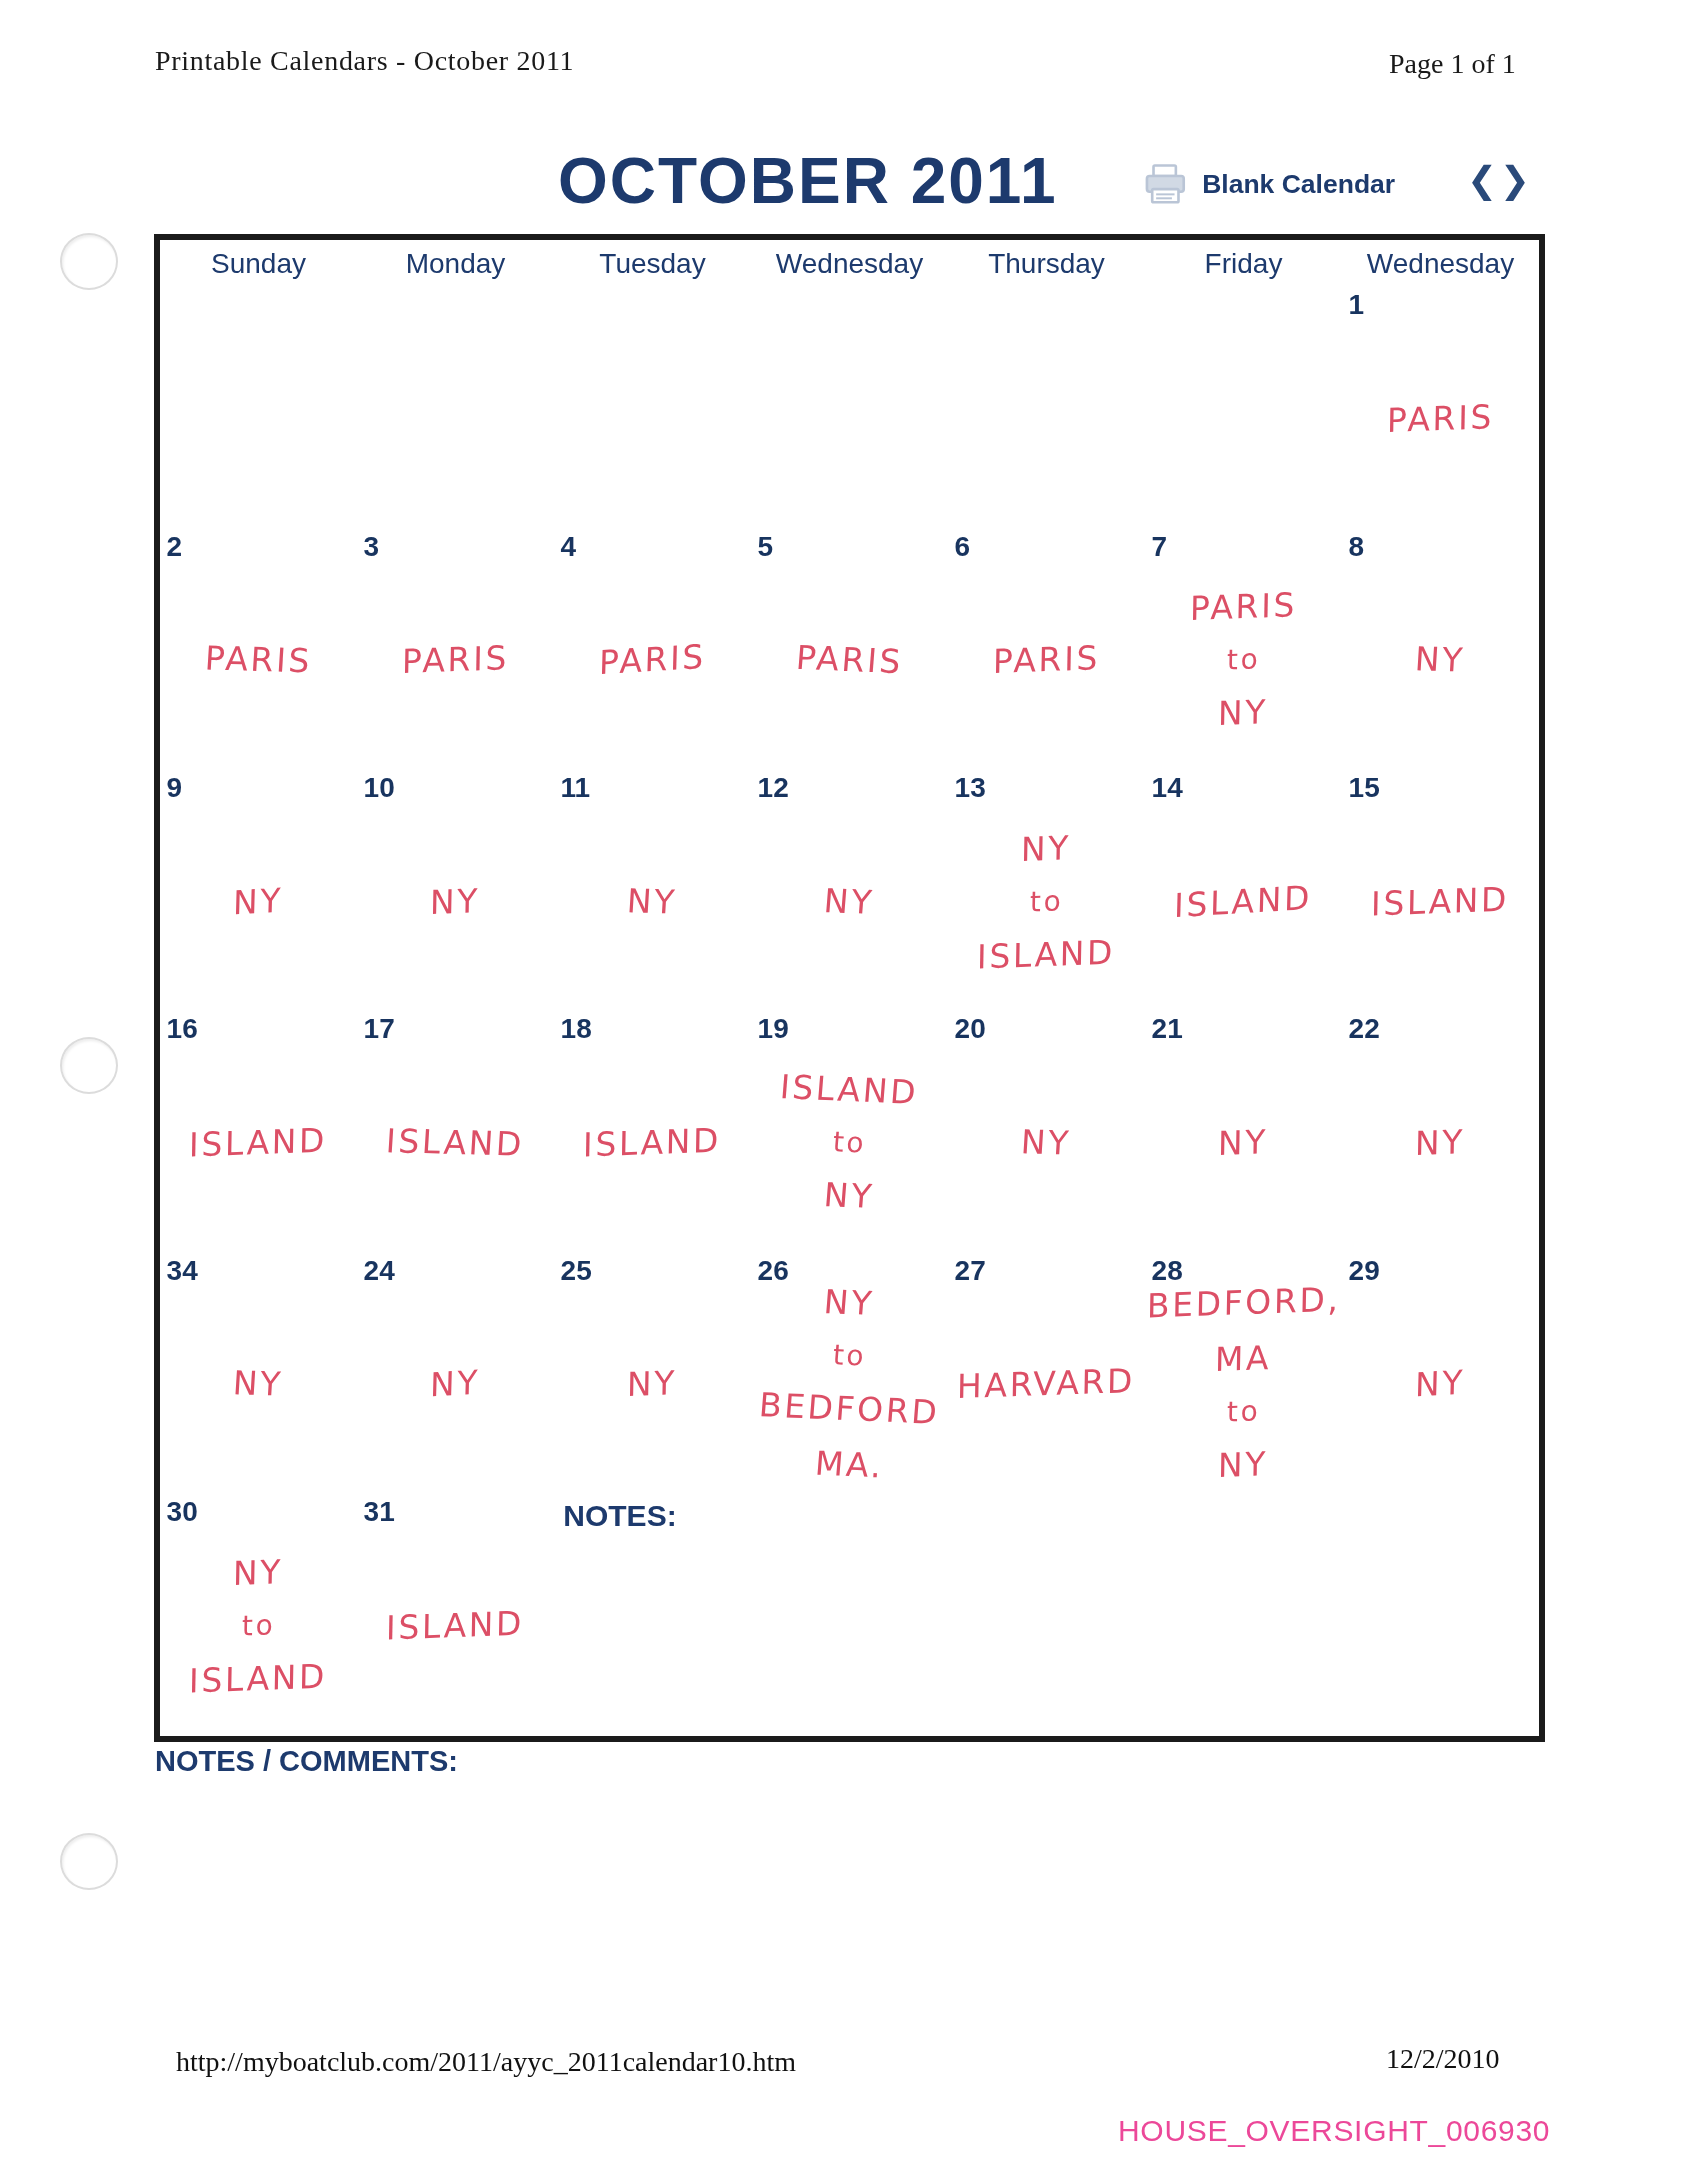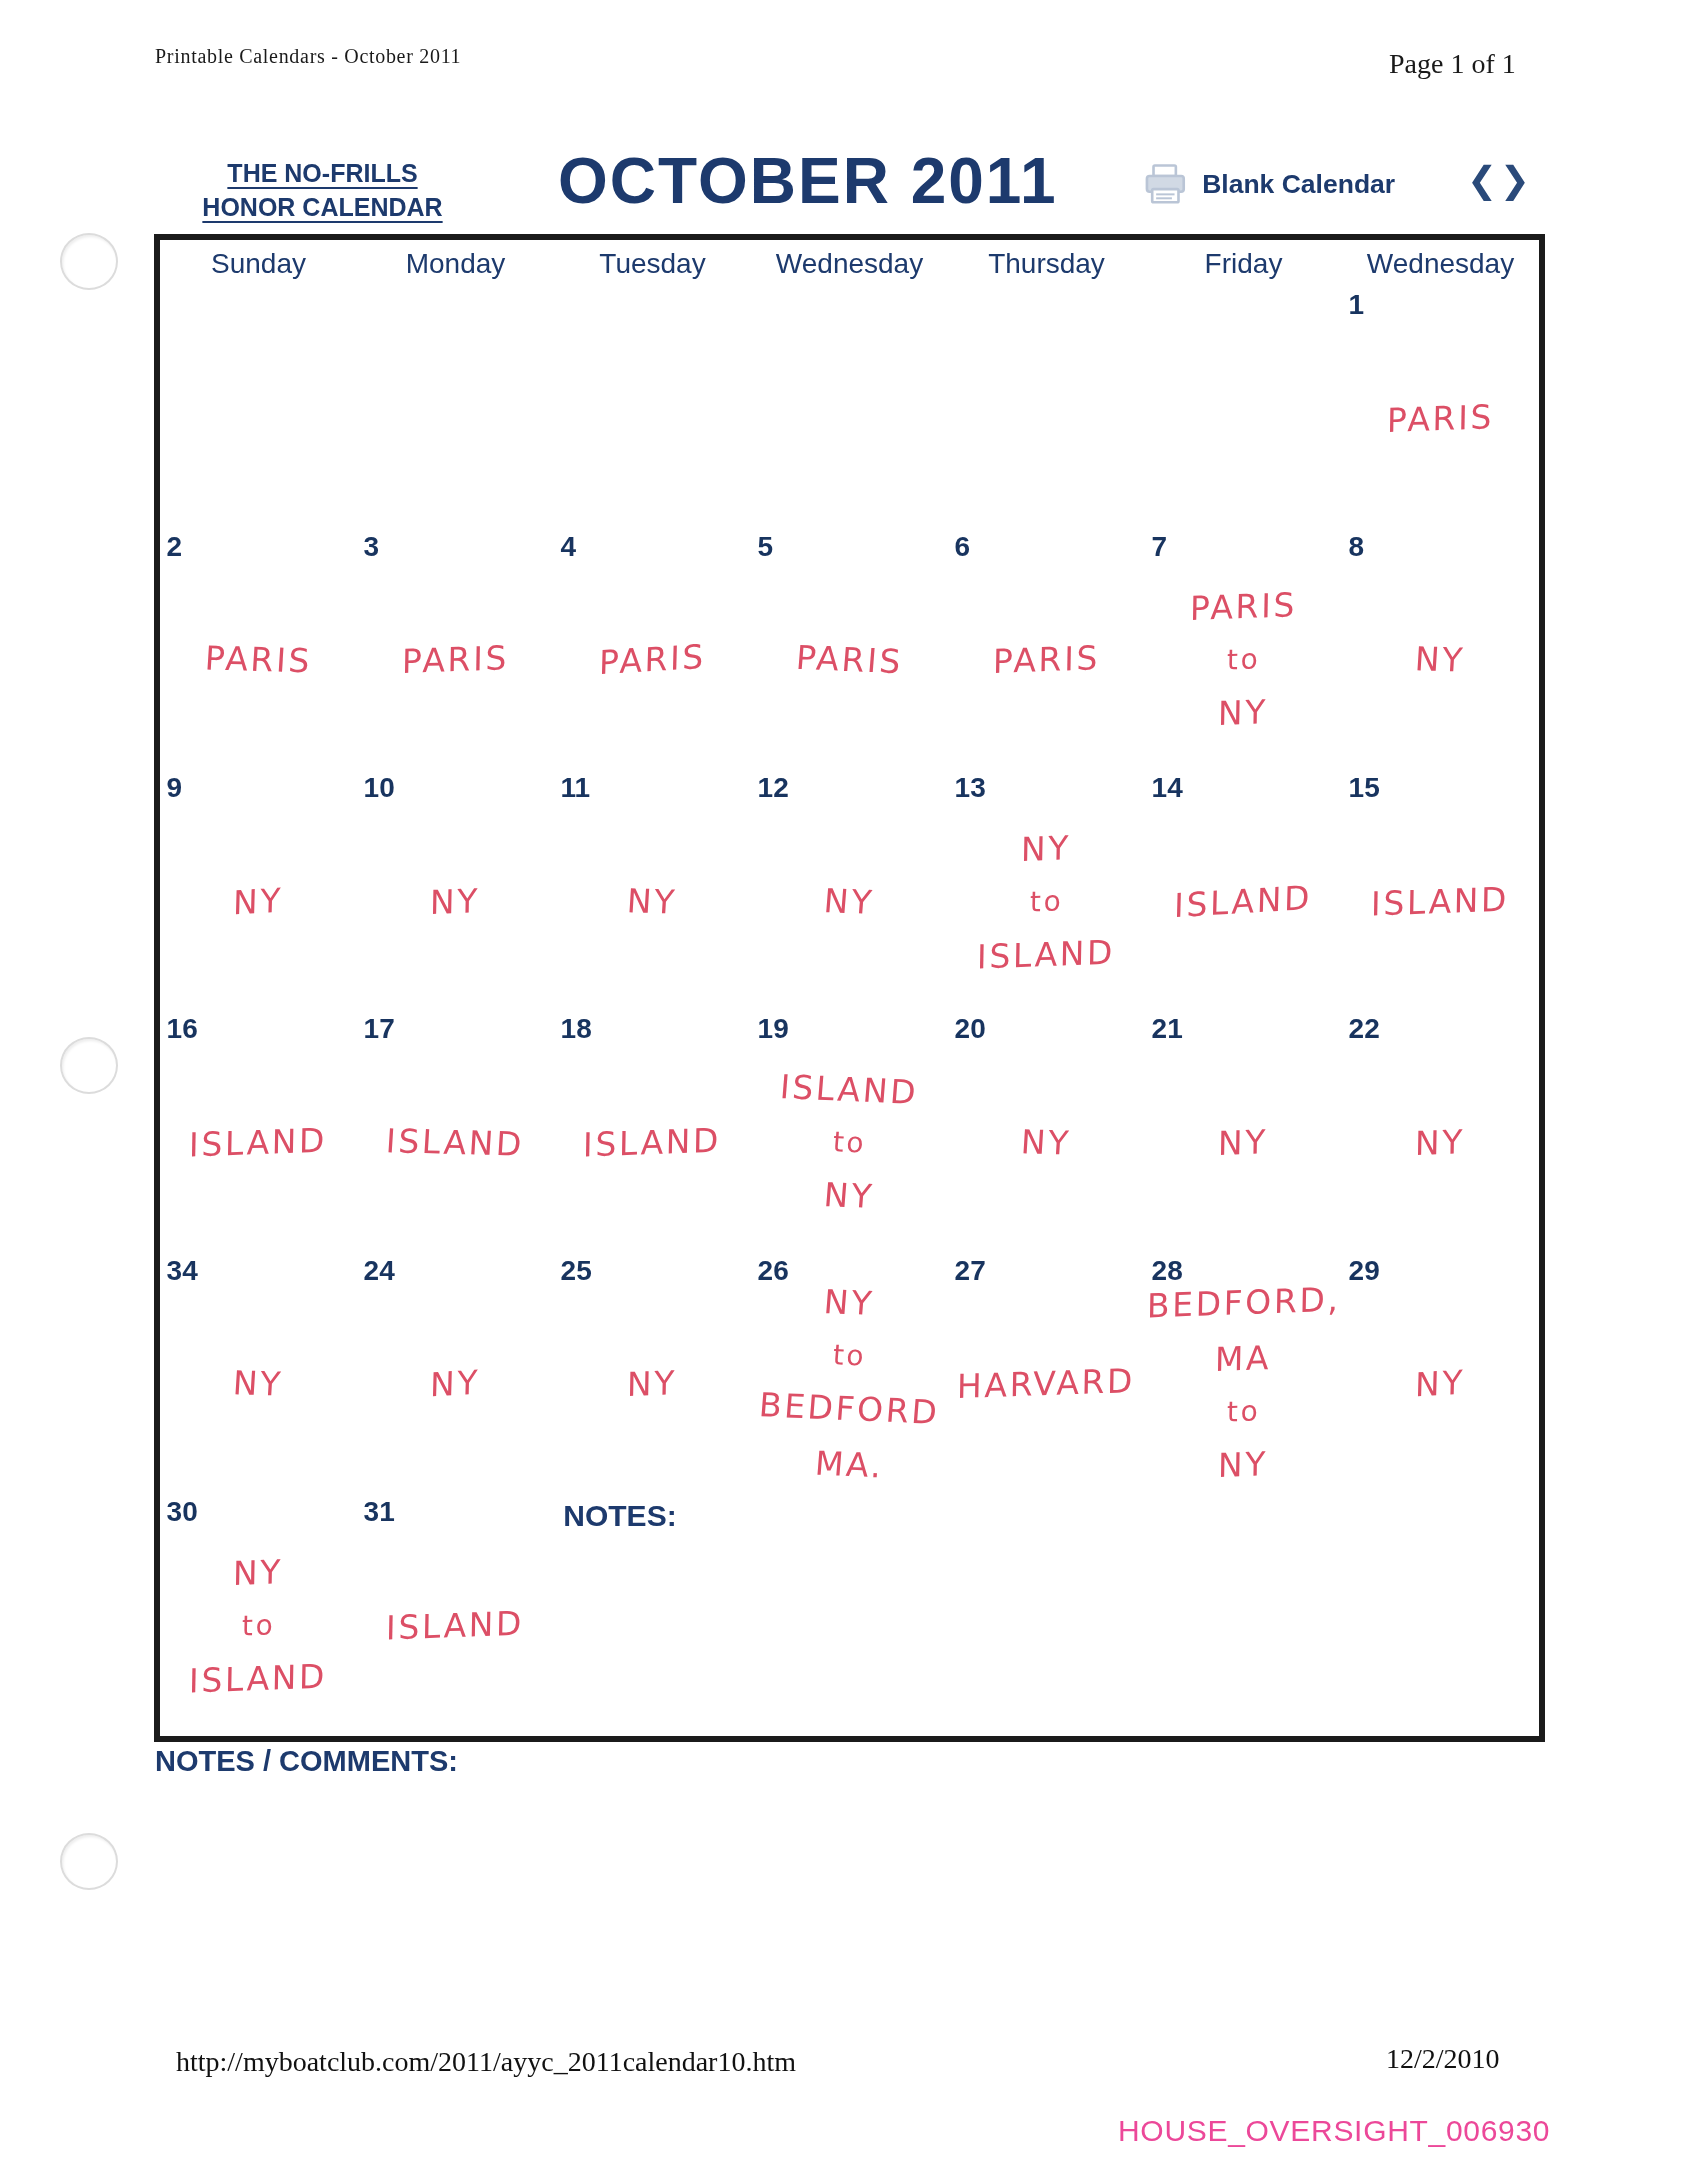--- a/index.html
+++ b/index.html
@@ -11,21 +11,21 @@
   
   .punch-hole {
     position:absolute; left:60px; width:54px; height:53px; border-radius:50%;
     background:#fff; border:2.6px solid #dcdcdc;
     box-shadow: inset 1.3px 2px 2.6px rgba(0,0,0,0.07);
   }
 
   
   .doc-title {
     position:absolute; left:155px; top:45px;
-    font-size:20px; color:#1a1a1a; letter-spacing:0.7px;
+    font-size:28px; color:#1a1a1a; letter-spacing:0.7px;
   }
   .page-label {
     position:absolute; left:1389px; top:48px;
     font-size:28px; color:#1a1a1a;
   }
 
   
   .cal-header { position:absolute; left:154px; top:147px; width:1391px; height:87px; }
   .brand {
     position:absolute; left:26.5px; top:9.3px; width:284px; text-align:center;
@@ -114,24 +114,20 @@
 <div class="page">
 
   <div class="punch-hole" style="top:233px"></div>
   <div class="punch-hole" style="top:1037px"></div>
   <div class="punch-hole" style="top:1833px"></div>
 
   <div class="doc-title">Printable Calendars - October 2011</div>
   <div class="page-label">Page 1 of 1</div>
 
   <div class="cal-header">
-    <div class="brand">
-      <div class="brand-line">THE NO-FRILLS</div>
-      <div class="brand-line">HONOR CALENDAR</div>
-    </div>
     <div class="month-title">OCTOBER 2011</div>
     <div class="blank-cal-group">
       <svg class="printer-icon" viewBox="0 0 70 62" xmlns="http://www.w3.org/2000/svg">
         <rect x="16" y="2" width="34" height="16" rx="2" fill="none" stroke="#aebcd0" stroke-width="4"></rect>
         <rect x="6" y="18" width="56" height="24" rx="4" fill="#c9d3e0" stroke="#aebcd0" stroke-width="4"></rect>
         <rect x="14" y="38" width="40" height="20" rx="2" fill="#ffffff" stroke="#aebcd0" stroke-width="4"></rect>
         <line x1="20" y1="46" x2="48" y2="46" stroke="#aebcd0" stroke-width="3"></line>
         <line x1="20" y1="52" x2="44" y2="52" stroke="#aebcd0" stroke-width="3"></line>
       </svg>
       <span class="blank-cal-label">Blank Calendar</span>

